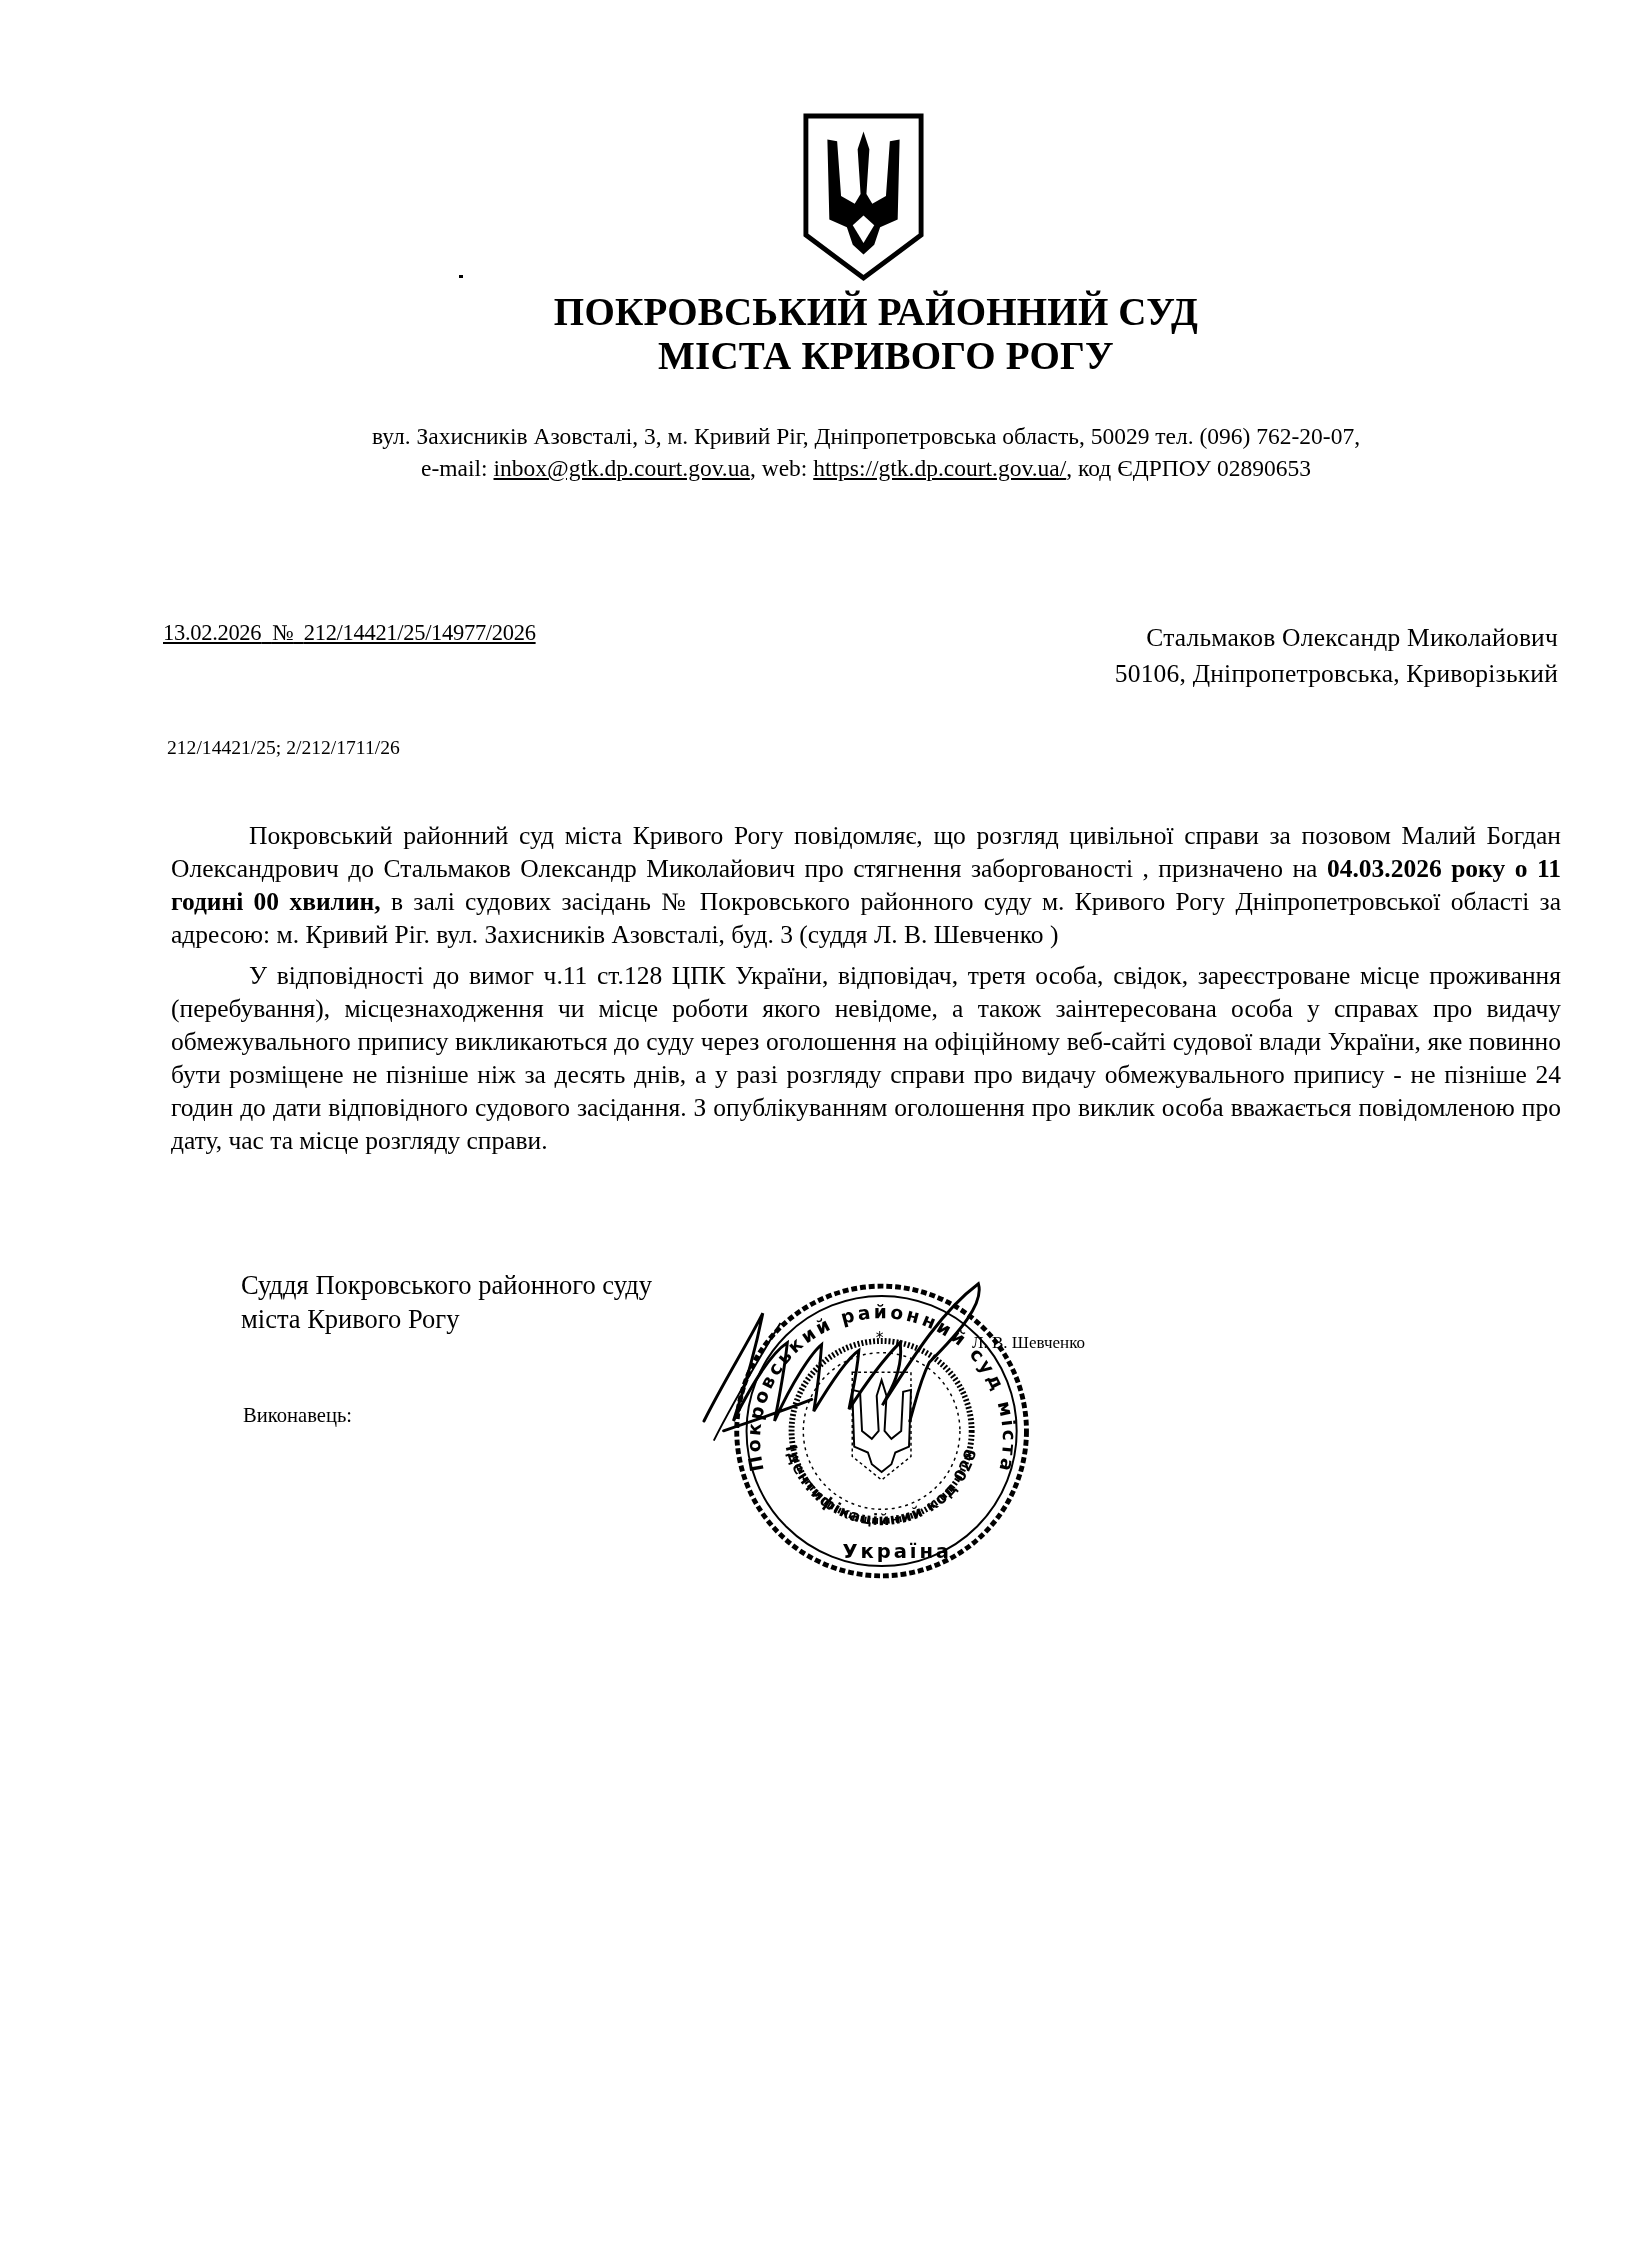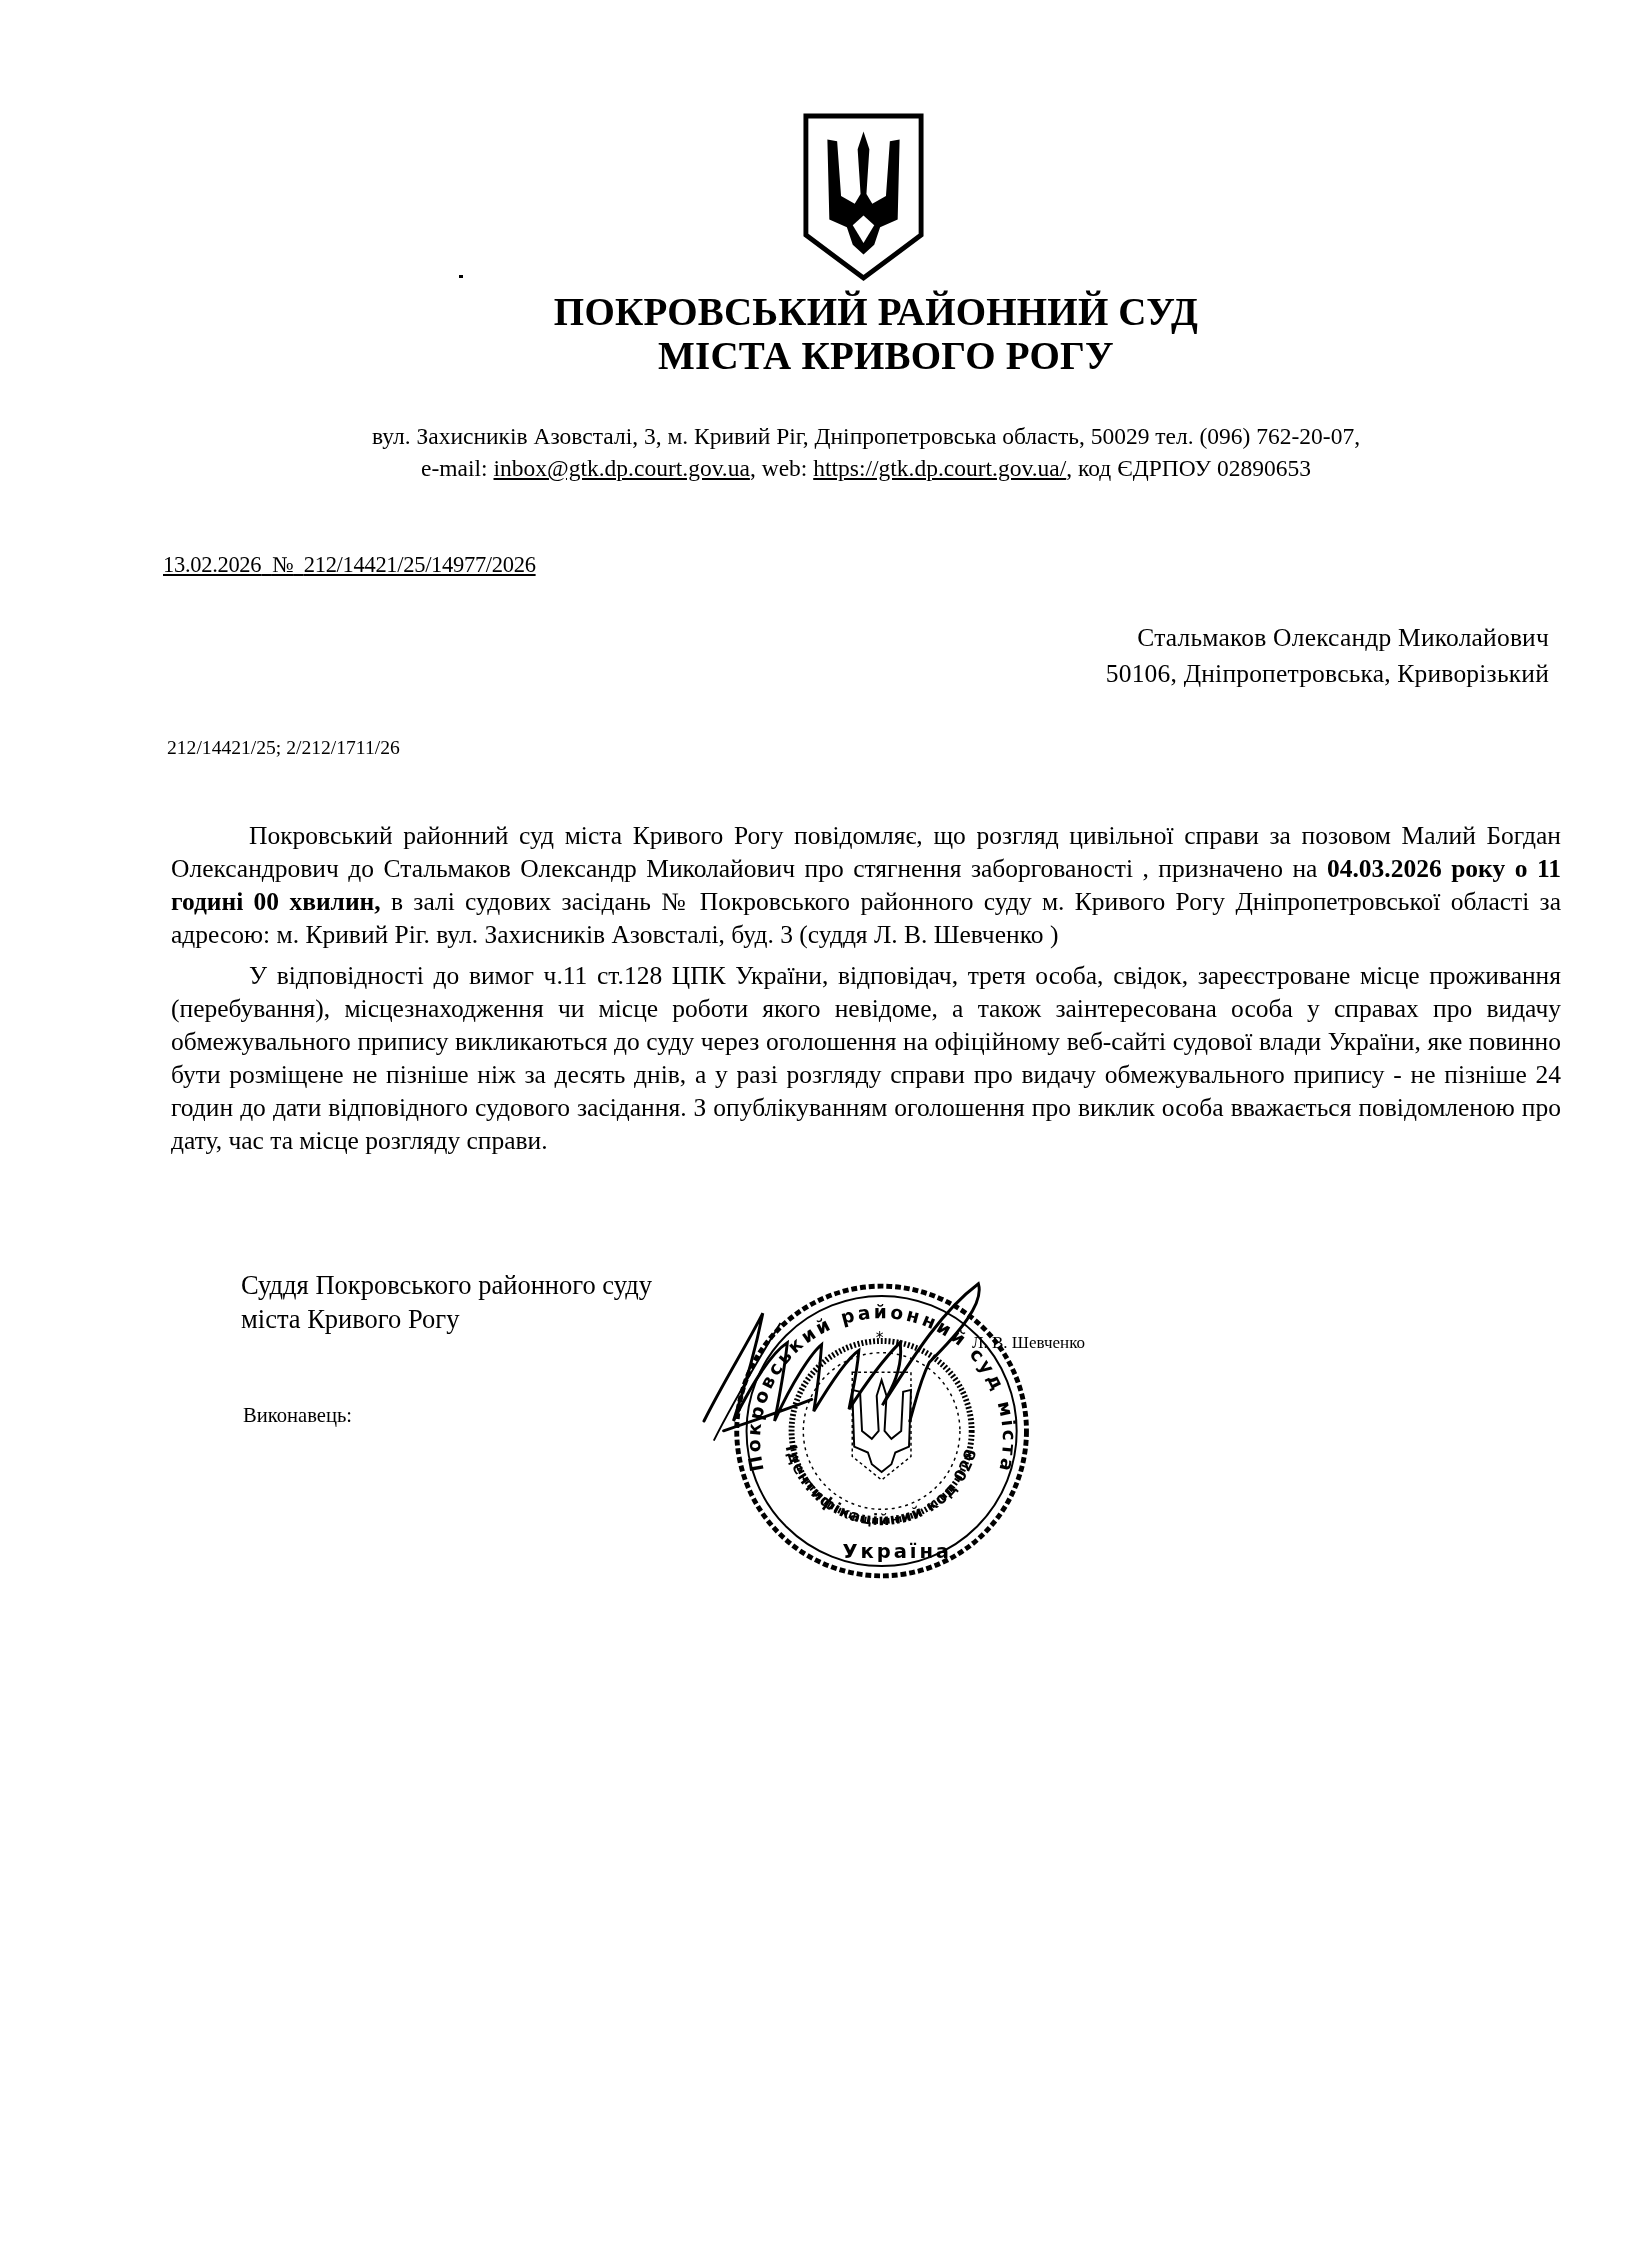--- a/index.html
+++ b/index.html
@@ -15,22 +15,22 @@
     font-size: 39px; line-height: 51px; letter-spacing: 0.2px;
   }
   .t1 { top: 286px; left: 59px; }
   .t2 { top: 330px; left: 69px; }
   .contacts {
     left: 0; width: 1634px; text-align: center; font-size: 23.5px; line-height: 32px;
   }
   .c1 { top: 420px; left: 49px; }
   .c2 { top: 452px; left: 49px; }
   .u { text-decoration: underline; margin-top: 36px; }
-  .outno { left: 163px; top: 552px; font-size: 22.5px; text-decoration: underline; letter-spacing: -0.3px; }
-  .addressee { right: 85px; top: 620px; text-align: right; font-size: 25.5px; line-height: 36px; letter-spacing: 0.2px; }
+  .outno { left: 163px; top: 620px; font-size: 22.5px; text-decoration: underline; letter-spacing: -0.3px; }
+  .addressee { right: 76px; top: 620px; text-align: right; font-size: 25.5px; line-height: 36px; letter-spacing: 0.2px; }
   .refs { left: 167px; top: 737px; font-size: 19.6px; }
   .body-text {
     left: 163px; top: 811px; width: 1406px; font-size: 25.5px; line-height: 33px;
     text-align: justify;
   }
   .body-text p { margin: 8px; text-indent: 78px; }
   .b { font-weight: bold; }
   .sig-l { left: 241px; top: 1268px; font-size: 26.5px; line-height: 34px; }
   .executor { left: 243px; top: 1404px; font-size: 20.6px; }
   .sig-name { left: 972px; top: 1333px; font-size: 17px; }

